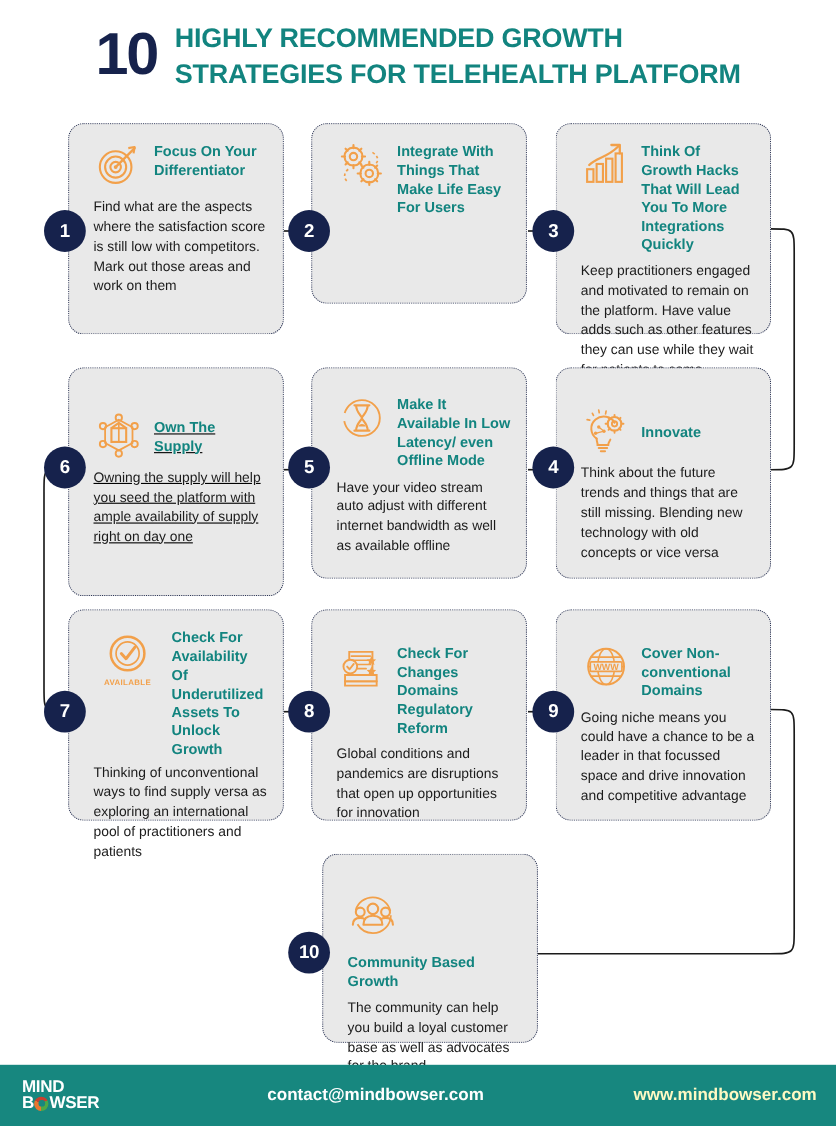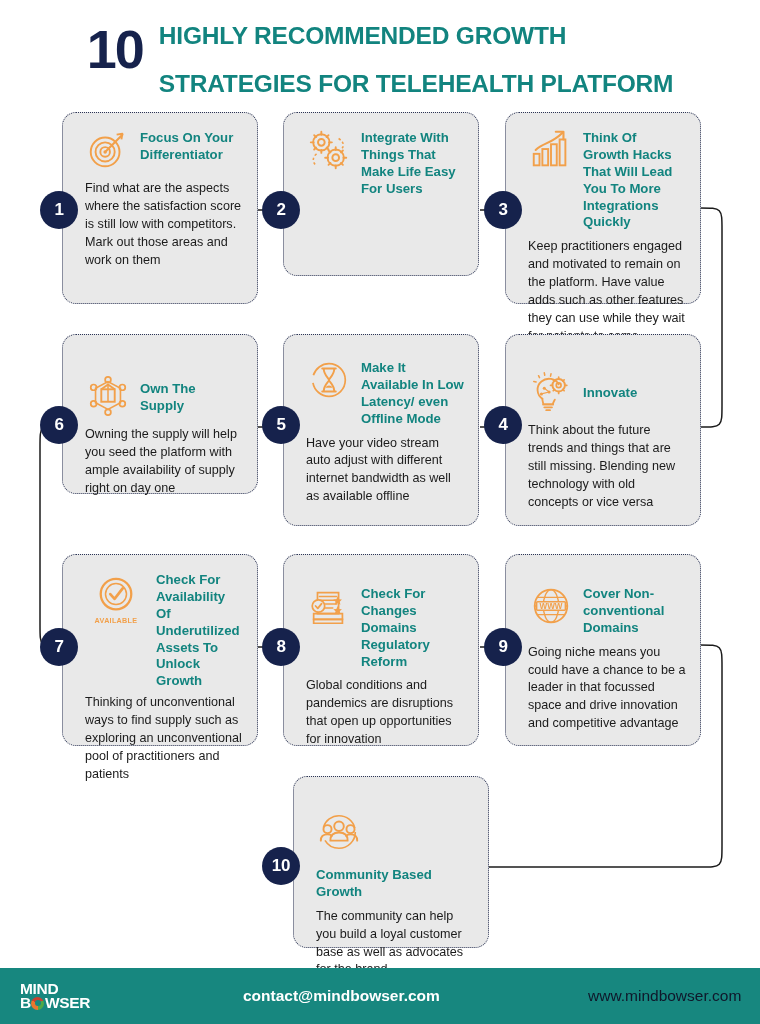--- a/index.html
+++ b/index.html
@@ -28,21 +28,21 @@
   .header-number {
     font-size: 54px;
     font-weight: 800;
     color: #16224C;
     line-height: 0.92;
     letter-spacing: -2px;
     padding-top: 3px;
   }
   .header-lines {
     display: flex; flex-direction: column;
-    gap: 20px;
+    gap: 4px;
   }
   .header-line {
     font-size: 24.5px;
     font-weight: 800;
     color: #12847F;
     line-height: 1.16;
     letter-spacing: -0.2px;
     white-space: nowrap;
   }
 
@@ -150,24 +150,24 @@
   }
   .footer-email {
     position: absolute;
     left: 243px;
     font-size: 15.5px;
     font-weight: 700;
     color: #ffffff;
   }
   .footer-web {
     position: absolute;
-    left: 588px;
+    left: 576px;
     font-size: 15.5px;
-    font-weight: 400;
-    color: #0f172a;
+    font-weight: 700;
+    color: #fef9c3;
   }
 </style>
 </head>
 <body>
 
 <div id="page">
 
   <div class="header">
     <div class="header-number">10</div>
     <div class="header-lines">
@@ -237,21 +237,21 @@
         <rect x="33" y="13" width="6" height="27" fill="none" stroke="#F2A04A" stroke-width="2"></rect>
         <path d="M8 24 C16 16 24 18 36 6" stroke="#F2A04A" stroke-width="2.2" fill="none" stroke-linecap="round"></path>
         <path d="M29 5 L37 5 L37 13" fill="none" stroke="#F2A04A" stroke-width="2.2" stroke-linejoin="round" stroke-linecap="round"></path>
       </svg>
       <div class="card-title">Think Of Growth Hacks That Will Lead You To More Integrations Quickly</div>
     </div>
     <div class="card-body">Keep practitioners engaged and motivated to remain on the platform. Have value adds such as other features they can use while they wait for patients to come</div>
   </div>
   <div class="badge" style="left:484px; top:191px;">3</div>
 
-  <div class="card t-mid" style="left:62px; top:334px; width:196px; height:160px;">
+  <div class="card t-mid" style="left:62px; top:334px; width:196px; height:208px;text-decoration:underline;">
     <div class="card-head" style="margin-top:24px;">
       <svg class="card-icon" viewBox="0 0 48 48">
         <path d="M24 9 L37 16 L37 31 L24 38 L11 31 L11 16 Z" fill="none" stroke="#F2A04A" stroke-width="1.7"></path>
         <rect x="17" y="17" width="14" height="13" fill="none" stroke="#F2A04A" stroke-width="2"></rect>
         <path d="M17 17 L24 12 L31 17" fill="none" stroke="#F2A04A" stroke-width="2" stroke-linejoin="round"></path>
         <path d="M24 12 L24 30" stroke="#F2A04A" stroke-width="1.6"></path>
         <circle cx="24" cy="7" r="3" fill="none" stroke="#F2A04A" stroke-width="1.8"></circle>
         <circle cx="39" cy="15" r="3" fill="none" stroke="#F2A04A" stroke-width="1.8"></circle>
         <circle cx="39" cy="32" r="3" fill="none" stroke="#F2A04A" stroke-width="1.8"></circle>
         <circle cx="24" cy="41" r="3" fill="none" stroke="#F2A04A" stroke-width="1.8"></circle>
@@ -305,21 +305,21 @@
       <div style="flex:0 0 auto; width:62px; margin-top:6px;">
         <svg style="width:48px; height:42px; display:block; margin:0 auto;" viewBox="0 0 48 44">
           <circle cx="24" cy="20" r="16" fill="none" stroke="#F2A04A" stroke-width="2.4"></circle>
           <circle cx="24" cy="20" r="11" fill="none" stroke="#F2A04A" stroke-width="1.6"></circle>
           <path d="M18 20 L22.5 25 L31 14" fill="none" stroke="#F2A04A" stroke-width="2.8" stroke-linecap="round" stroke-linejoin="round"></path>
         </svg>
         <div style="font-size:7.2px; font-weight:800; color:#F2A04A; text-align:center; letter-spacing:0.3px; margin-top:-1px;">AVAILABLE</div>
       </div>
       <div class="card-title">Check For Availability Of Underutilized Assets To Unlock Growth</div>
     </div>
-    <div class="card-body" style="margin-top:4px;">Thinking of unconventional ways to find supply such as exploring an unconventional pool of practitioners and patients</div>
+    <div class="card-body" style="margin-top:4px;">Thinking of unconventional ways to find supply versa as exploring an international pool of practitioners and patients</div>
   </div>
   <div class="badge" style="left:40px; top:628px;">7</div>
 
   <div class="card" style="left:283px; top:554px; width:196px; height:192px;">
     <div class="card-head" style="margin-top:14px;">
       <svg class="card-icon" viewBox="0 0 48 48">
         <path d="M12 10 L34 10 L34 32 L12 32 Z" fill="none" stroke="#F2A04A" stroke-width="1.8"></path>
         <path d="M14 14 L32 14 M14 18 L32 18 M14 22 L32 22 M14 26 L28 26" stroke="#F2A04A" stroke-width="1.6" stroke-linecap="round"></path>
         <path d="M8 32 L38 32 L38 38 L8 38 Z" fill="none" stroke="#F2A04A" stroke-width="1.8"></path>
         <path d="M8 38 L38 38 L38 42 L8 42 Z" fill="none" stroke="#F2A04A" stroke-width="1.8"></path>

